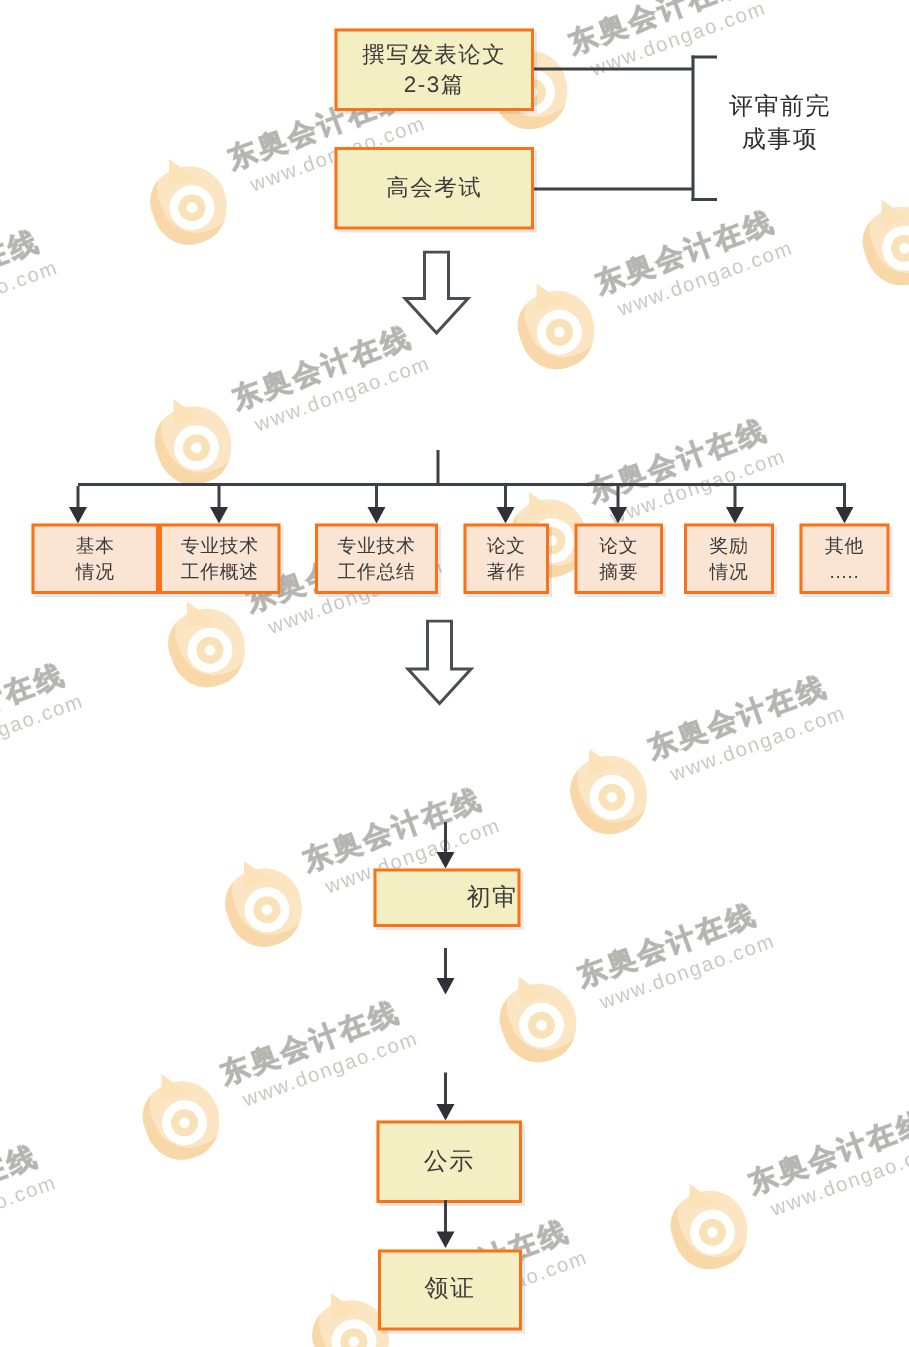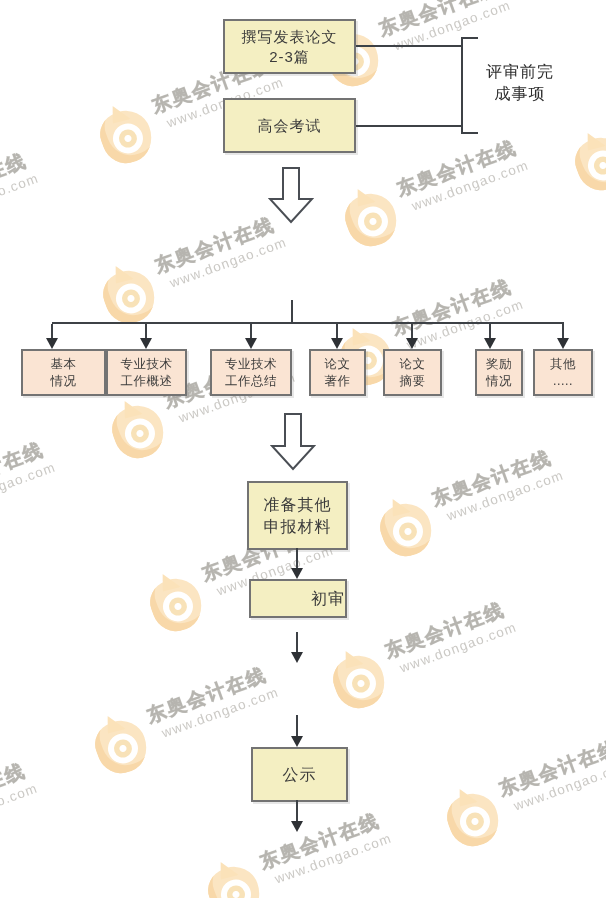--- a/index.html
+++ b/index.html
@@ -40,21 +40,21 @@
     color:rgba(168,165,158,.42);
     -webkit-text-stroke:.8px rgba(146,143,136,.5);
   }
   .wm-url{
     display:block;font-size:13.5px;letter-spacing:1.2px;margin-top:0;
     padding-left:8px;color:rgba(158,155,148,.55);
   }
   
   #diagram{position:absolute;inset:0;z-index:2;}
   .box{
-    position:absolute;box-sizing:border-box;border:2px solid #737373;
+    position:absolute;box-sizing:border-box;border:2px solid #f97316;
     display:flex;align-items:center;justify-content:center;text-align:center;
     box-shadow:2px 2px 0 rgba(120,120,120,.18);
   }
   .ybox{background:#f4efc2;}
   .pbox{background:#fae4d3;}
   .box-label{
     white-space:pre-line;color:#3b3b3b;letter-spacing:1px;line-height:1.32;
   }
   .fs15{font-size:15px;}
   .fs16{font-size:16px;}
@@ -304,50 +304,49 @@
 工作总结</span>
     </div>
     <div class="box pbox" style="left:309px;top:349px;width:57px;height:47px;">
       <span class="box-label fs12">论文
 著作</span>
     </div>
     <div class="box pbox" style="left:383px;top:349px;width:59px;height:47px;">
       <span class="box-label fs12">论文
 摘要</span>
     </div>
-    <div class="box pbox" style="left:475px;top:349px;width:48px;height:47px;">
+    <div class="box pbox" style="left:456px;top:349px;width:60px;height:47px;">
       <span class="box-label fs12">奖励
 情况</span>
     </div>
     <div class="box pbox" style="left:533px;top:349px;width:60px;height:47px;text-align:center;">
       <span class="box-label fs12">其他
 .....</span>
     </div>
 
     <svg class="hollow-arrow" style="left:270px;top:413px;" width="46" height="58" viewBox="0 0 46 58">
       <polygon points="15,1 31,1 31,33 44,33 23,56 2,33 15,33" fill="#ffffff" stroke="#4a4e54" stroke-width="2"></polygon>
     </svg>
 
-    <div class="box ybox" style="left:247px;top:481px;width:101px;height:69px;">
-      <span class="box-label fs16">准备其他
-申报材料</span>
-    </div>
     <div class="line" style="left:296px;top:548px;width:2px;height:22px;"></div>
     <div class="arrowhead" style="left:291px;top:568px;"></div>
 
     <div class="box ybox" style="left:249px;top:579px;width:98px;height:39px;justify-content:flex-end;">
       <span class="box-label fs16">初审</span>
     </div>
     <div class="line" style="left:296px;top:632px;width:2px;height:22px;"></div>
     <div class="arrowhead" style="left:291px;top:652px;"></div>
 
     <div class="line" style="left:296px;top:715px;width:2px;height:23px;"></div>
     <div class="arrowhead" style="left:291px;top:736px;"></div>
 
     <div class="box ybox" style="left:251px;top:747px;width:97px;height:55px;">
       <span class="box-label fs16">公示</span>
     </div>
     <div class="line" style="left:296px;top:800px;width:2px;height:23px;"></div>
     <div class="arrowhead" style="left:291px;top:821px;"></div>
 
+    <div class="box ybox" style="left:252px;top:833px;width:96px;height:54px;">
+      <span class="box-label fs16">领证</span>
+    </div>
 
   </div>
 </div>
 
 </body></html>

